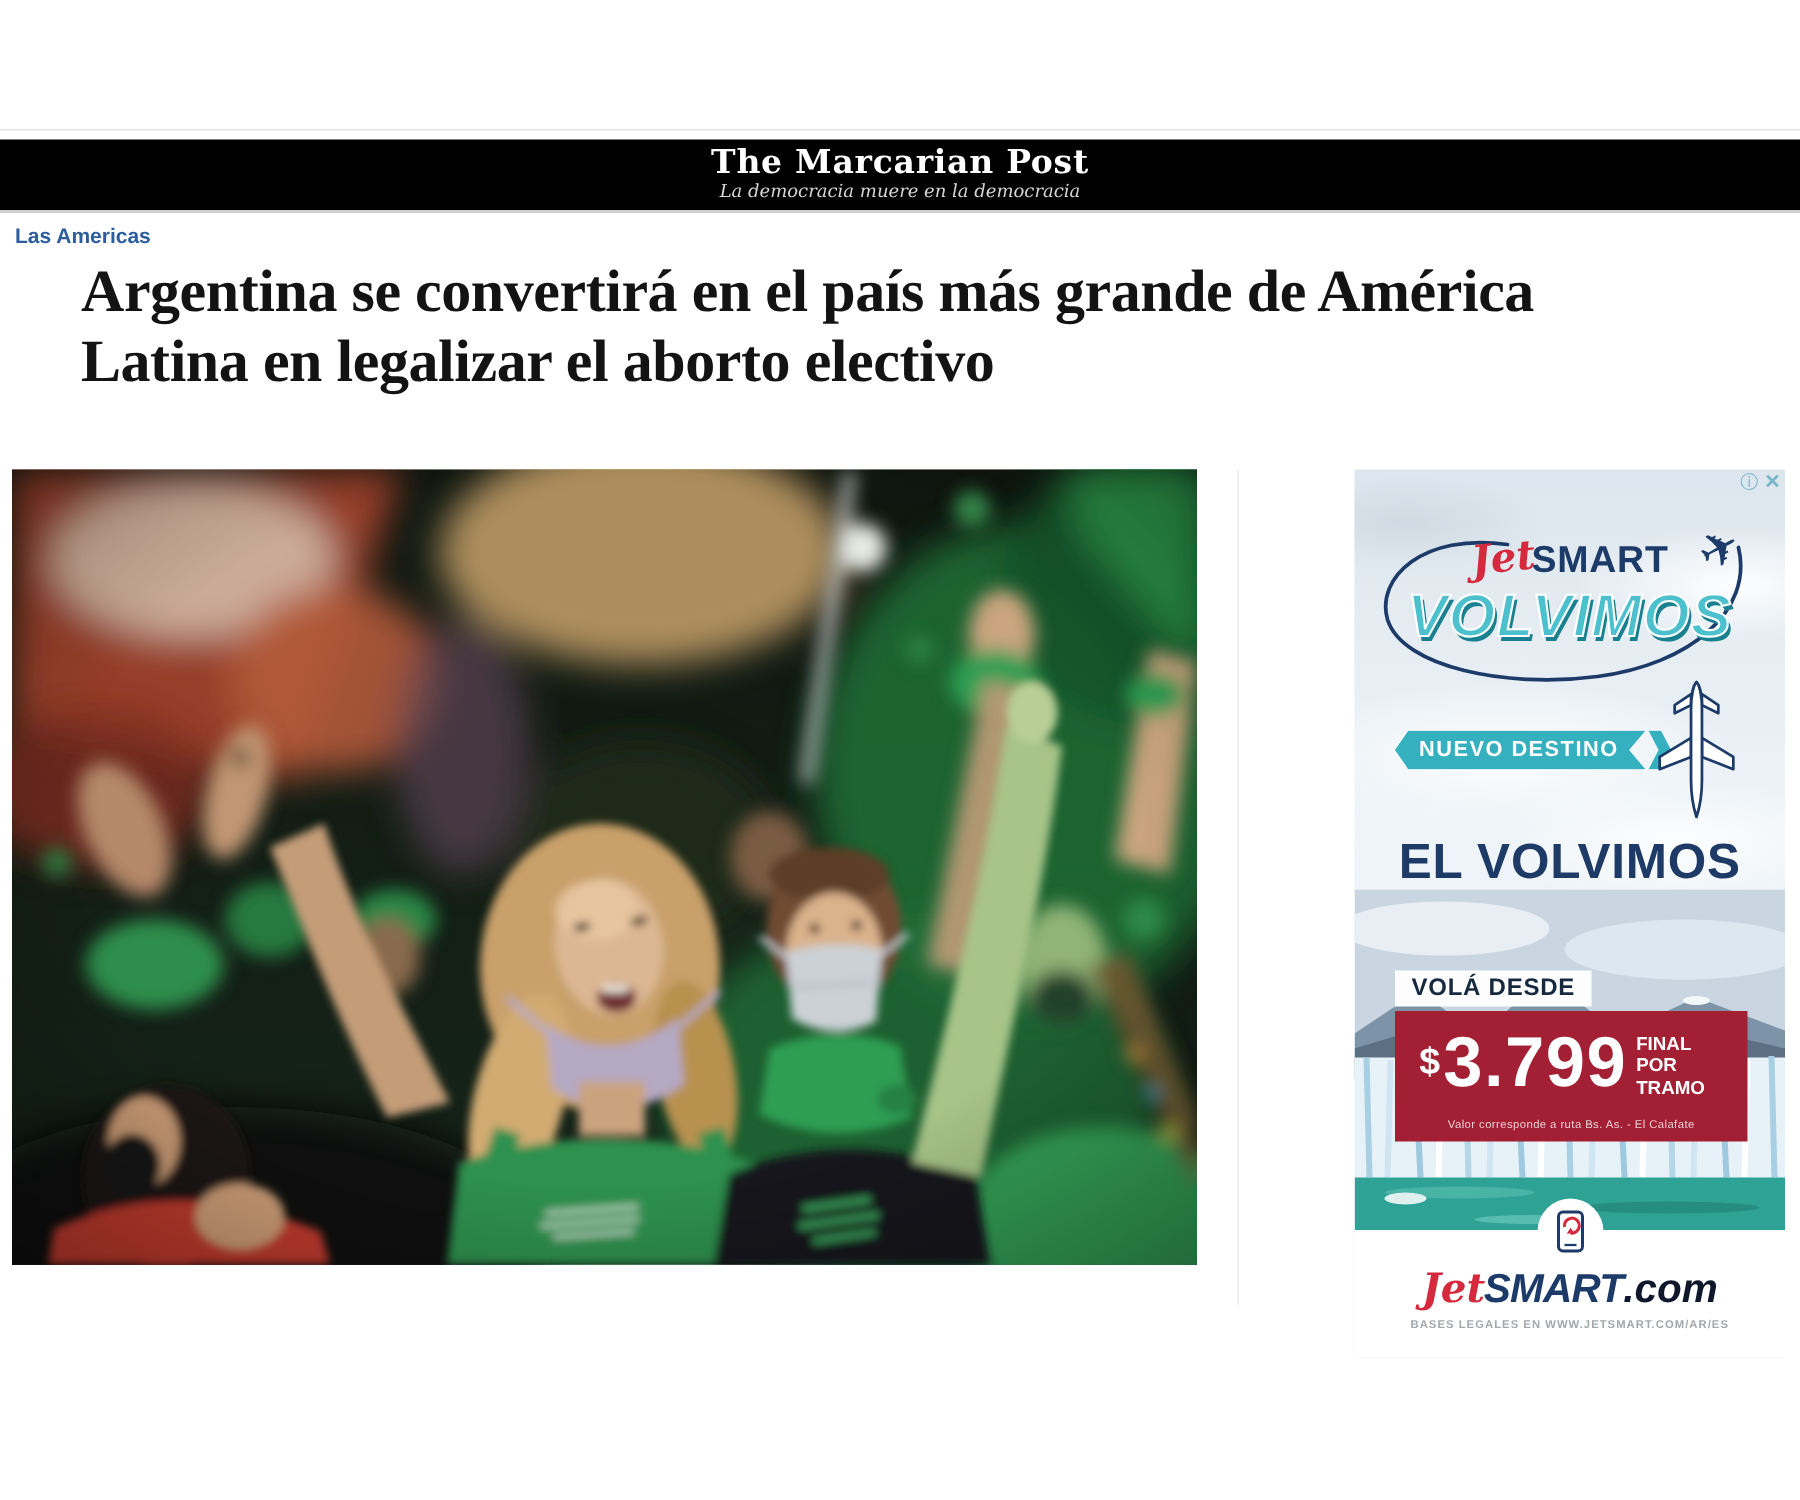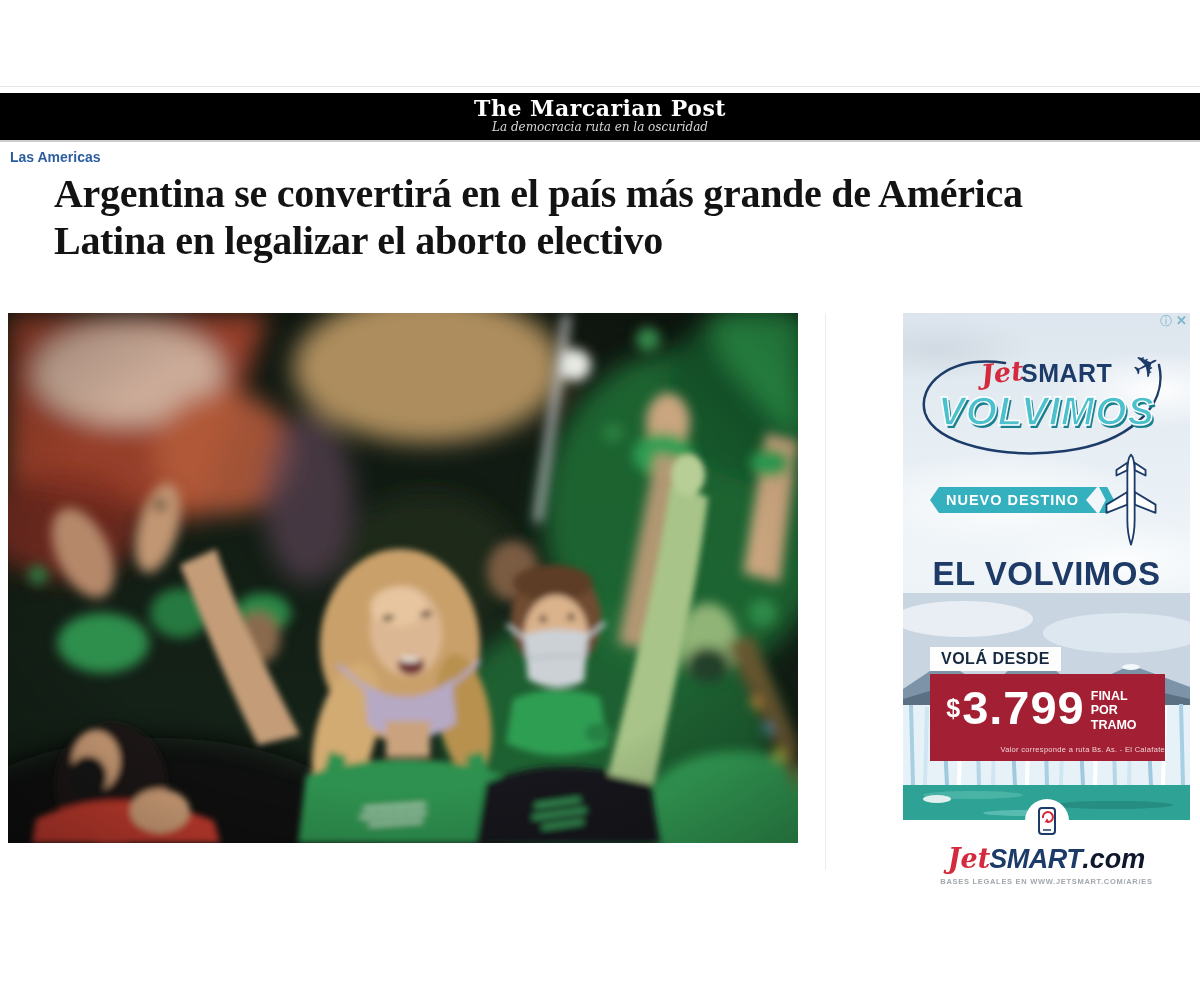--- a/index.html
+++ b/index.html
@@ -93,21 +93,21 @@
     color:#16293f; font-weight:800; font-size:16px; padding:3px 11px; letter-spacing:.5px;
   }
   .price-box {
     position:absolute; top:361px; left:27px; width:235px; height:87px; z-index:3;
     background:#a31f33; color:#fff;
   }
   .price-row { display:flex; justify-content:center; align-items:flex-start; padding-top:10px; }
   .currency { font-size:25px; font-weight:800; margin-top:10px; }
   .price-value { font-size:47px; font-weight:800; letter-spacing:1px; line-height:48px; margin:0 6px 0 2px; }
   .price-qualifier { width:58px; font-size:12.5px; font-weight:800; line-height:1.15; margin-top:5px; }
-  .fine-print { position:absolute; bottom:7px; width:100%; text-align:right; font-size:7.5px; color:rgba(255,255,255,.8); letter-spacing:.3px; }
+  .fine-print { position:absolute; bottom:7px; width:100%; text-align:center; font-size:7.5px; color:rgba(255,255,255,.8); letter-spacing:.3px; }
   .ad-footer { position:absolute; bottom:0; left:0; width:100%; height:85px; background:#fff; text-align:center; z-index:5; }
   .phone-badge {
     position:absolute; top:-21px; left:50%; transform:translateX(-50%);
     width:44px; height:44px; border-radius:50%; background:#fff;
     display:flex; align-items:center; justify-content:center;
   }
   .site-logo { margin-top:25px; font-size:27px; font-weight:800; font-style:italic; white-space:nowrap; line-height:28px; }
   .site-jet { font-family:"DejaVu Serif", serif; font-weight:700; color:#d5293d; margin-right:-1px; }
   .site-smart { color:#1c3b68; letter-spacing:-.5px; }
   .site-domain { color:#0f172a;margin-top:46px; }
@@ -115,21 +115,21 @@
 </style>
 </head>
 <body>
 
 <div class="page">
 
   <div class="hairline-top"></div>
 
   <header class="masthead">
     <div class="wp-logo">The Marcarian Post</div>
-    <div class="wp-tagline">La democracia ruta en la oscuridad</div>
+    <div class="wp-tagline">La democracia muere en la democracia</div>
   </header>
 
   <a class="kicker">Las Americas</a>
 
   <h1 class="headline">
     <span>Argentina se convertirá en el país más grande de América</span>
     <span>Latina en legalizar el aborto electivo</span>
   </h1>
 
   <figure class="photo-fig">

